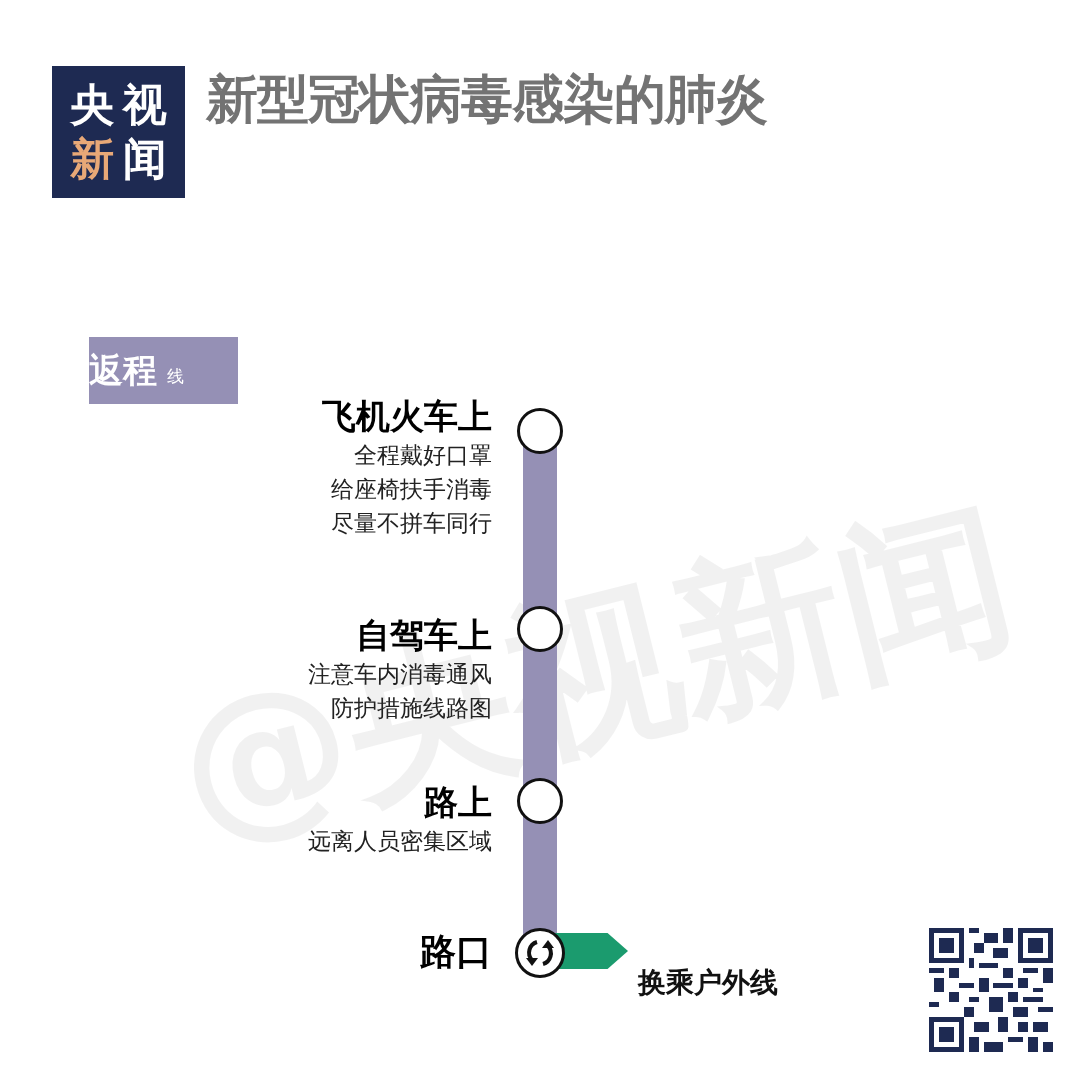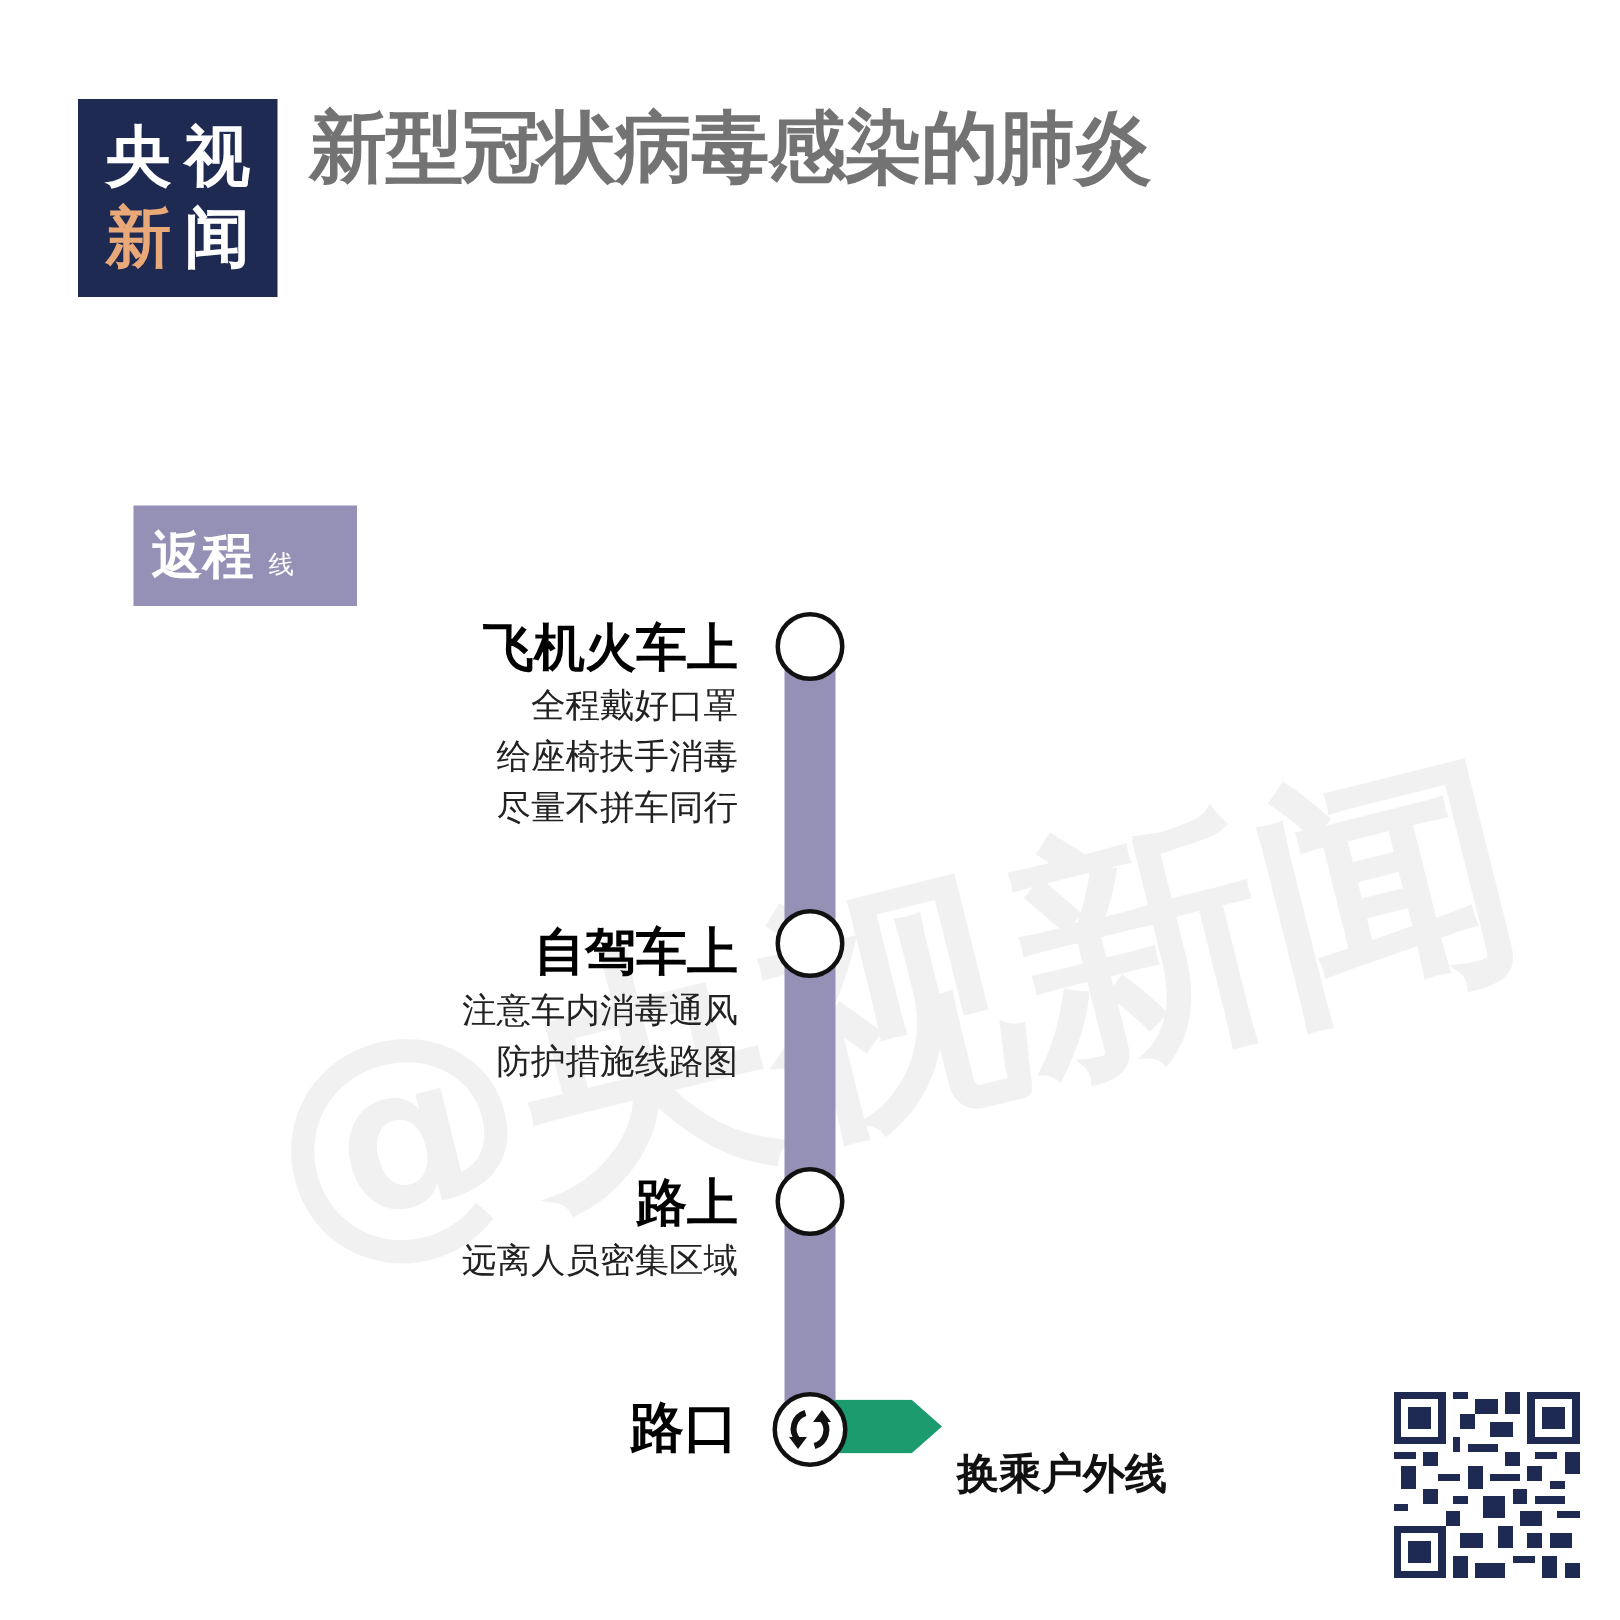--- a/index.html
+++ b/index.html
@@ -10,21 +10,21 @@
           display:grid; grid-template-columns:1fr 1fr; grid-template-rows:1fr 1fr; padding:12px 14px; }
   .logo span { font-size:44px; font-weight:bold; color:#fff; display:flex; align-items:center; justify-content:center; line-height:1; }
   .logo span.accent { color:#e8a877; }
 
   .title { position:absolute; left:206px; top:66px; color:#737373; font-weight:bold; font-size:52px; line-height:66px; letter-spacing:-1px; }
 
   .watermark { position:absolute; left:170px; top:560px; font-size:170px; font-weight:bold; color:#000; opacity:0.05;
                transform:rotate(-14deg); white-space:nowrap; pointer-events:none; }
 
   .line-tag { position:absolute; left:89px; top:337px; width:149px; height:67px; background:#9590b5; color:#fff;
-              display:flex; align-items:center; padding-left:12px; }
+              display:flex; align-items:center; padding-left:0; }
   .line-tag .big { font-size:34px; font-weight:bold; }
   .line-tag .small { font-size:17px; margin-left:10px; margin-top:12px; }
 
   .track { position:absolute; left:523px; top:432px; width:34px; height:510px; background:#9590b5; }
   .stop-circle { position:absolute; width:46px; height:46px; border-radius:50%; background:#fff; border:3px solid #111; }
 
   .station { position:absolute; right:588px; text-align:right; }
   .station .name { font-size:34px; font-weight:bold; color:#000; line-height:44px; }
   .station .desc { font-size:23px; color:#222; line-height:34px; }
 
@@ -54,21 +54,21 @@
 <div class="watermark">@央视新闻</div>
 
 <div class="line-tag">
   <span class="big">返程</span>
   <span class="small">线</span>
 </div>
 
 <div class="track"></div>
 
 <div class="stop-circle" style="left:517px; top:408px;"></div>
-<div class="station" style="top:410px;">
+<div class="station" style="top:394px;">
   <div class="name">飞机火车上</div>
   <div class="desc">全程戴好口罩</div>
   <div class="desc">给座椅扶手消毒</div>
   <div class="desc">尽量不拼车同行</div>
 </div>
 
 <div class="stop-circle" style="left:517px; top:606px;"></div>
 <div class="station" style="top:613px;">
   <div class="name">自驾车上</div>
   <div class="desc">注意车内消毒通风</div>

